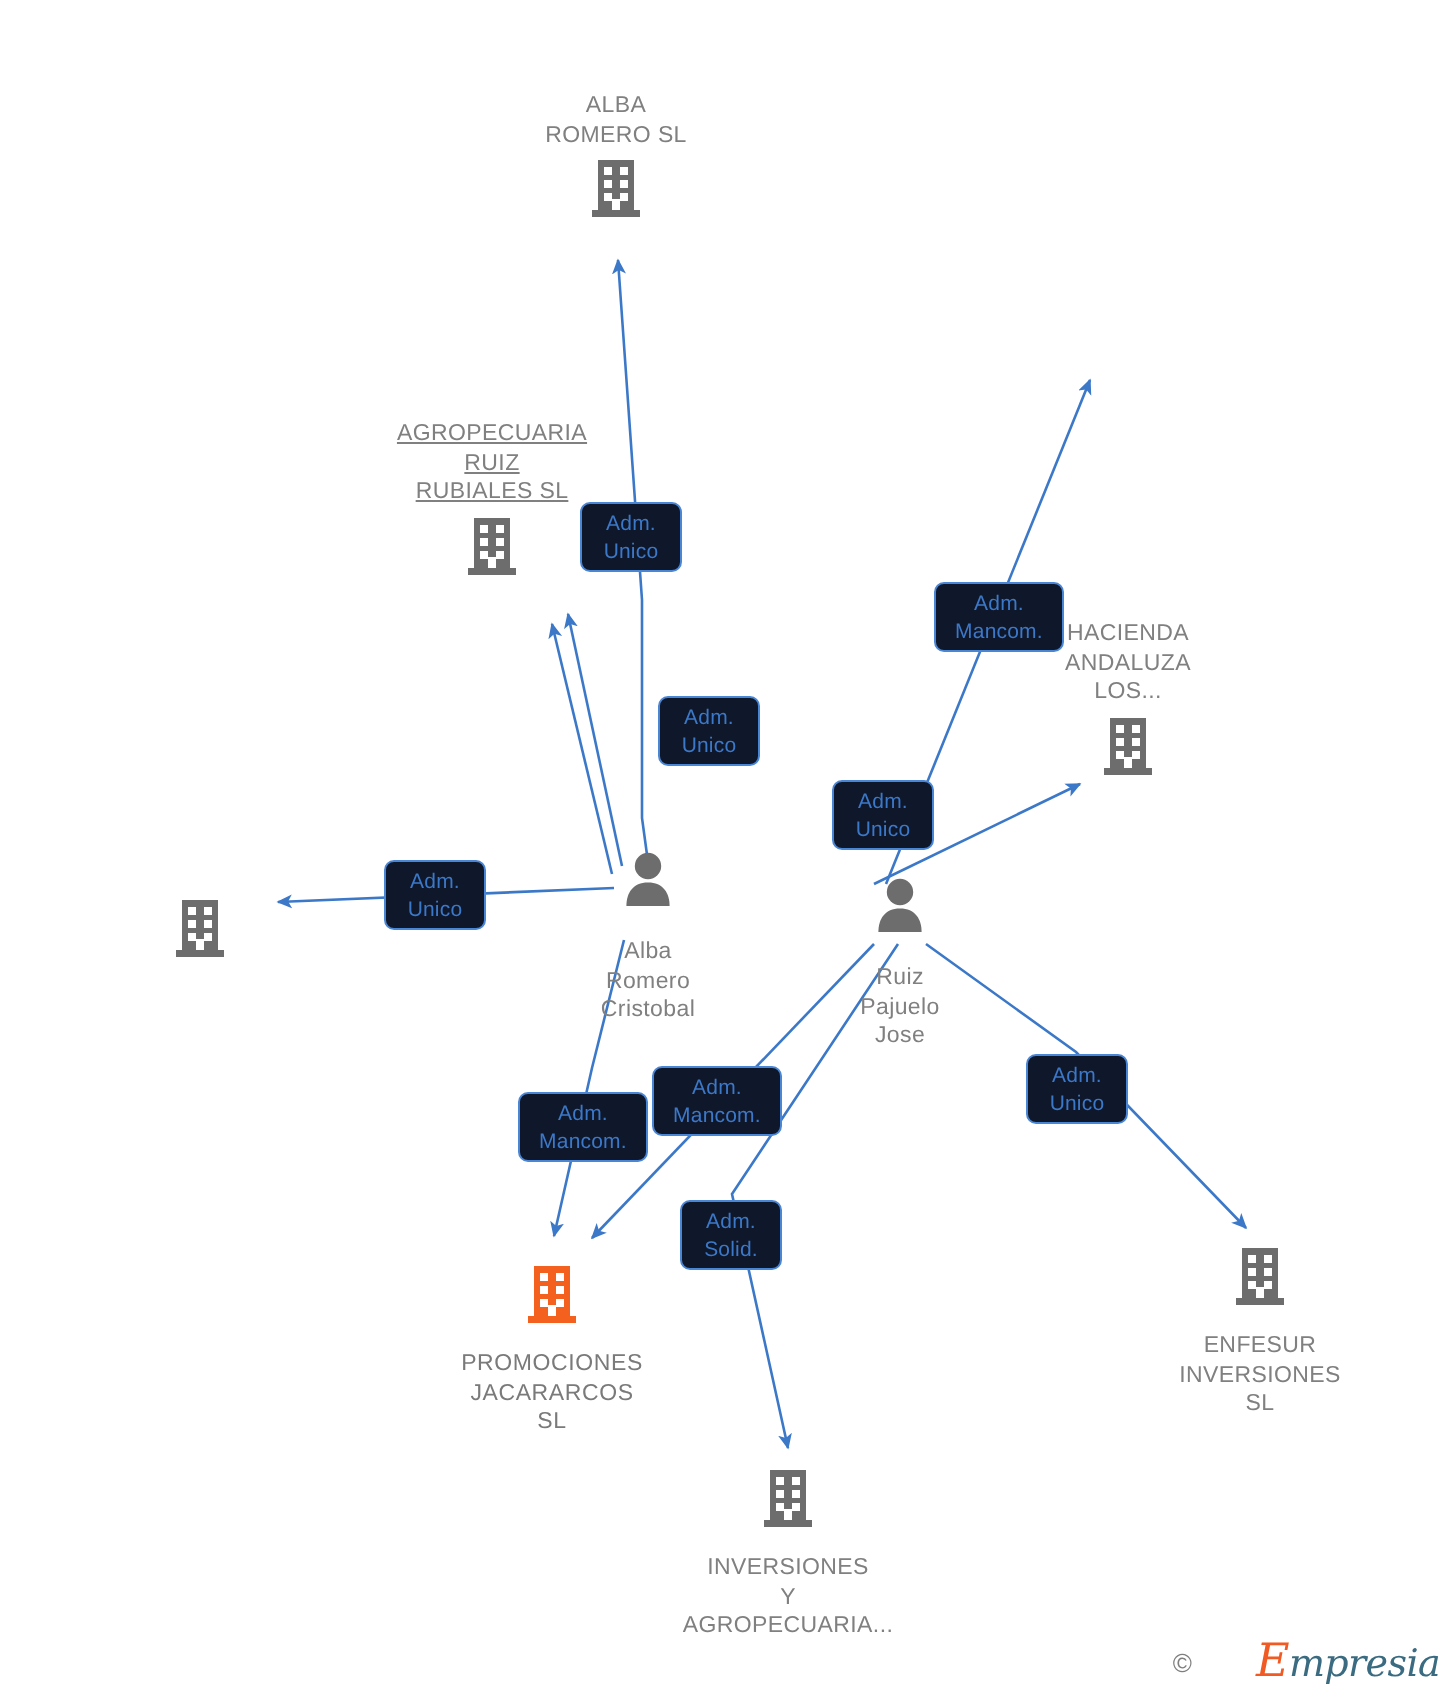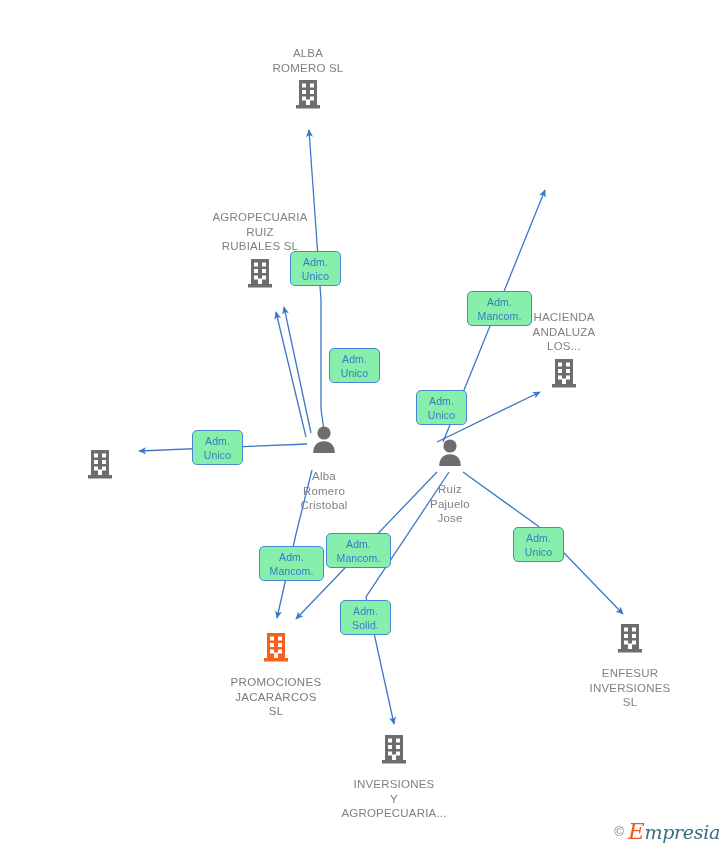--- a/index.html
+++ b/index.html
@@ -47,21 +47,21 @@
   .node.below .glyph { margin-bottom: 4px; }
   .node.above .caption { margin-bottom: 3px; }
   .node.highlight .caption {
     color: #7a7a7a;
     font-weight: normal;
     letter-spacing: 0.3px;
   }
   .edge-label {
     position: absolute;
     box-sizing: border-box;
-    background: #86efac;
+    background: #0f172a;
     border: 1px solid #4a86d6;
     border-radius: 5px;
     color: #3c78c8;
     font-size: 10.5px;
     line-height: 13.5px;
     text-align: center;
     padding: 4px 4px 15px 4px;
     white-space: pre-line;
     letter-spacing: 0.1px;
   }
@@ -78,20 +78,21 @@
   #watermark .c-mark {
     font-size: 13px;
     color: #7f7f7f;
   }
   #watermark .brand {
     font-family: "DejaVu Serif", serif;
     font-style: italic;
     font-size: 19px;
     color: #3a6b80;
     letter-spacing: -0.3px;
+    margin-left: 28px;
   }
   #watermark .brand .cap {
     color: #f15a22;
     font-size: 23px;
   }
 </style>
 </head>
 <body>
 
 <div id="canvas">
@@ -135,21 +136,21 @@
         <rect x="8" y="12" width="4" height="4" fill="#ffffff"></rect>
         <rect x="16" y="12" width="4" height="4" fill="#ffffff"></rect>
         <rect x="8" y="18.5" width="4" height="4" fill="#ffffff"></rect>
         <rect x="16" y="18.5" width="4" height="4" fill="#ffffff"></rect>
         <rect x="12" y="21.5" width="4" height="5.5" fill="#ffffff"></rect>
       </svg>
     </span>
   </div>
 
 
-  <div class="node above" style="left:260px; top:210px;">
+  <div class="node above" style="left:246px; top:210px;text-decoration:underline;">
     <span class="caption">AGROPECUARIA
 RUIZ
 RUBIALES SL</span>
     <span class="glyph">
       <svg width="28" height="32" viewBox="0 0 28 32" aria-hidden="true">
         <rect x="5" y="2" width="18" height="25" fill="#6d6d6d"></rect>
         <rect x="2" y="27" width="24" height="3.5" fill="#6d6d6d"></rect>
         <rect x="8" y="5.5" width="4" height="4" fill="#ffffff"></rect>
         <rect x="16" y="5.5" width="4" height="4" fill="#ffffff"></rect>
         <rect x="8" y="12" width="4" height="4" fill="#ffffff"></rect>

